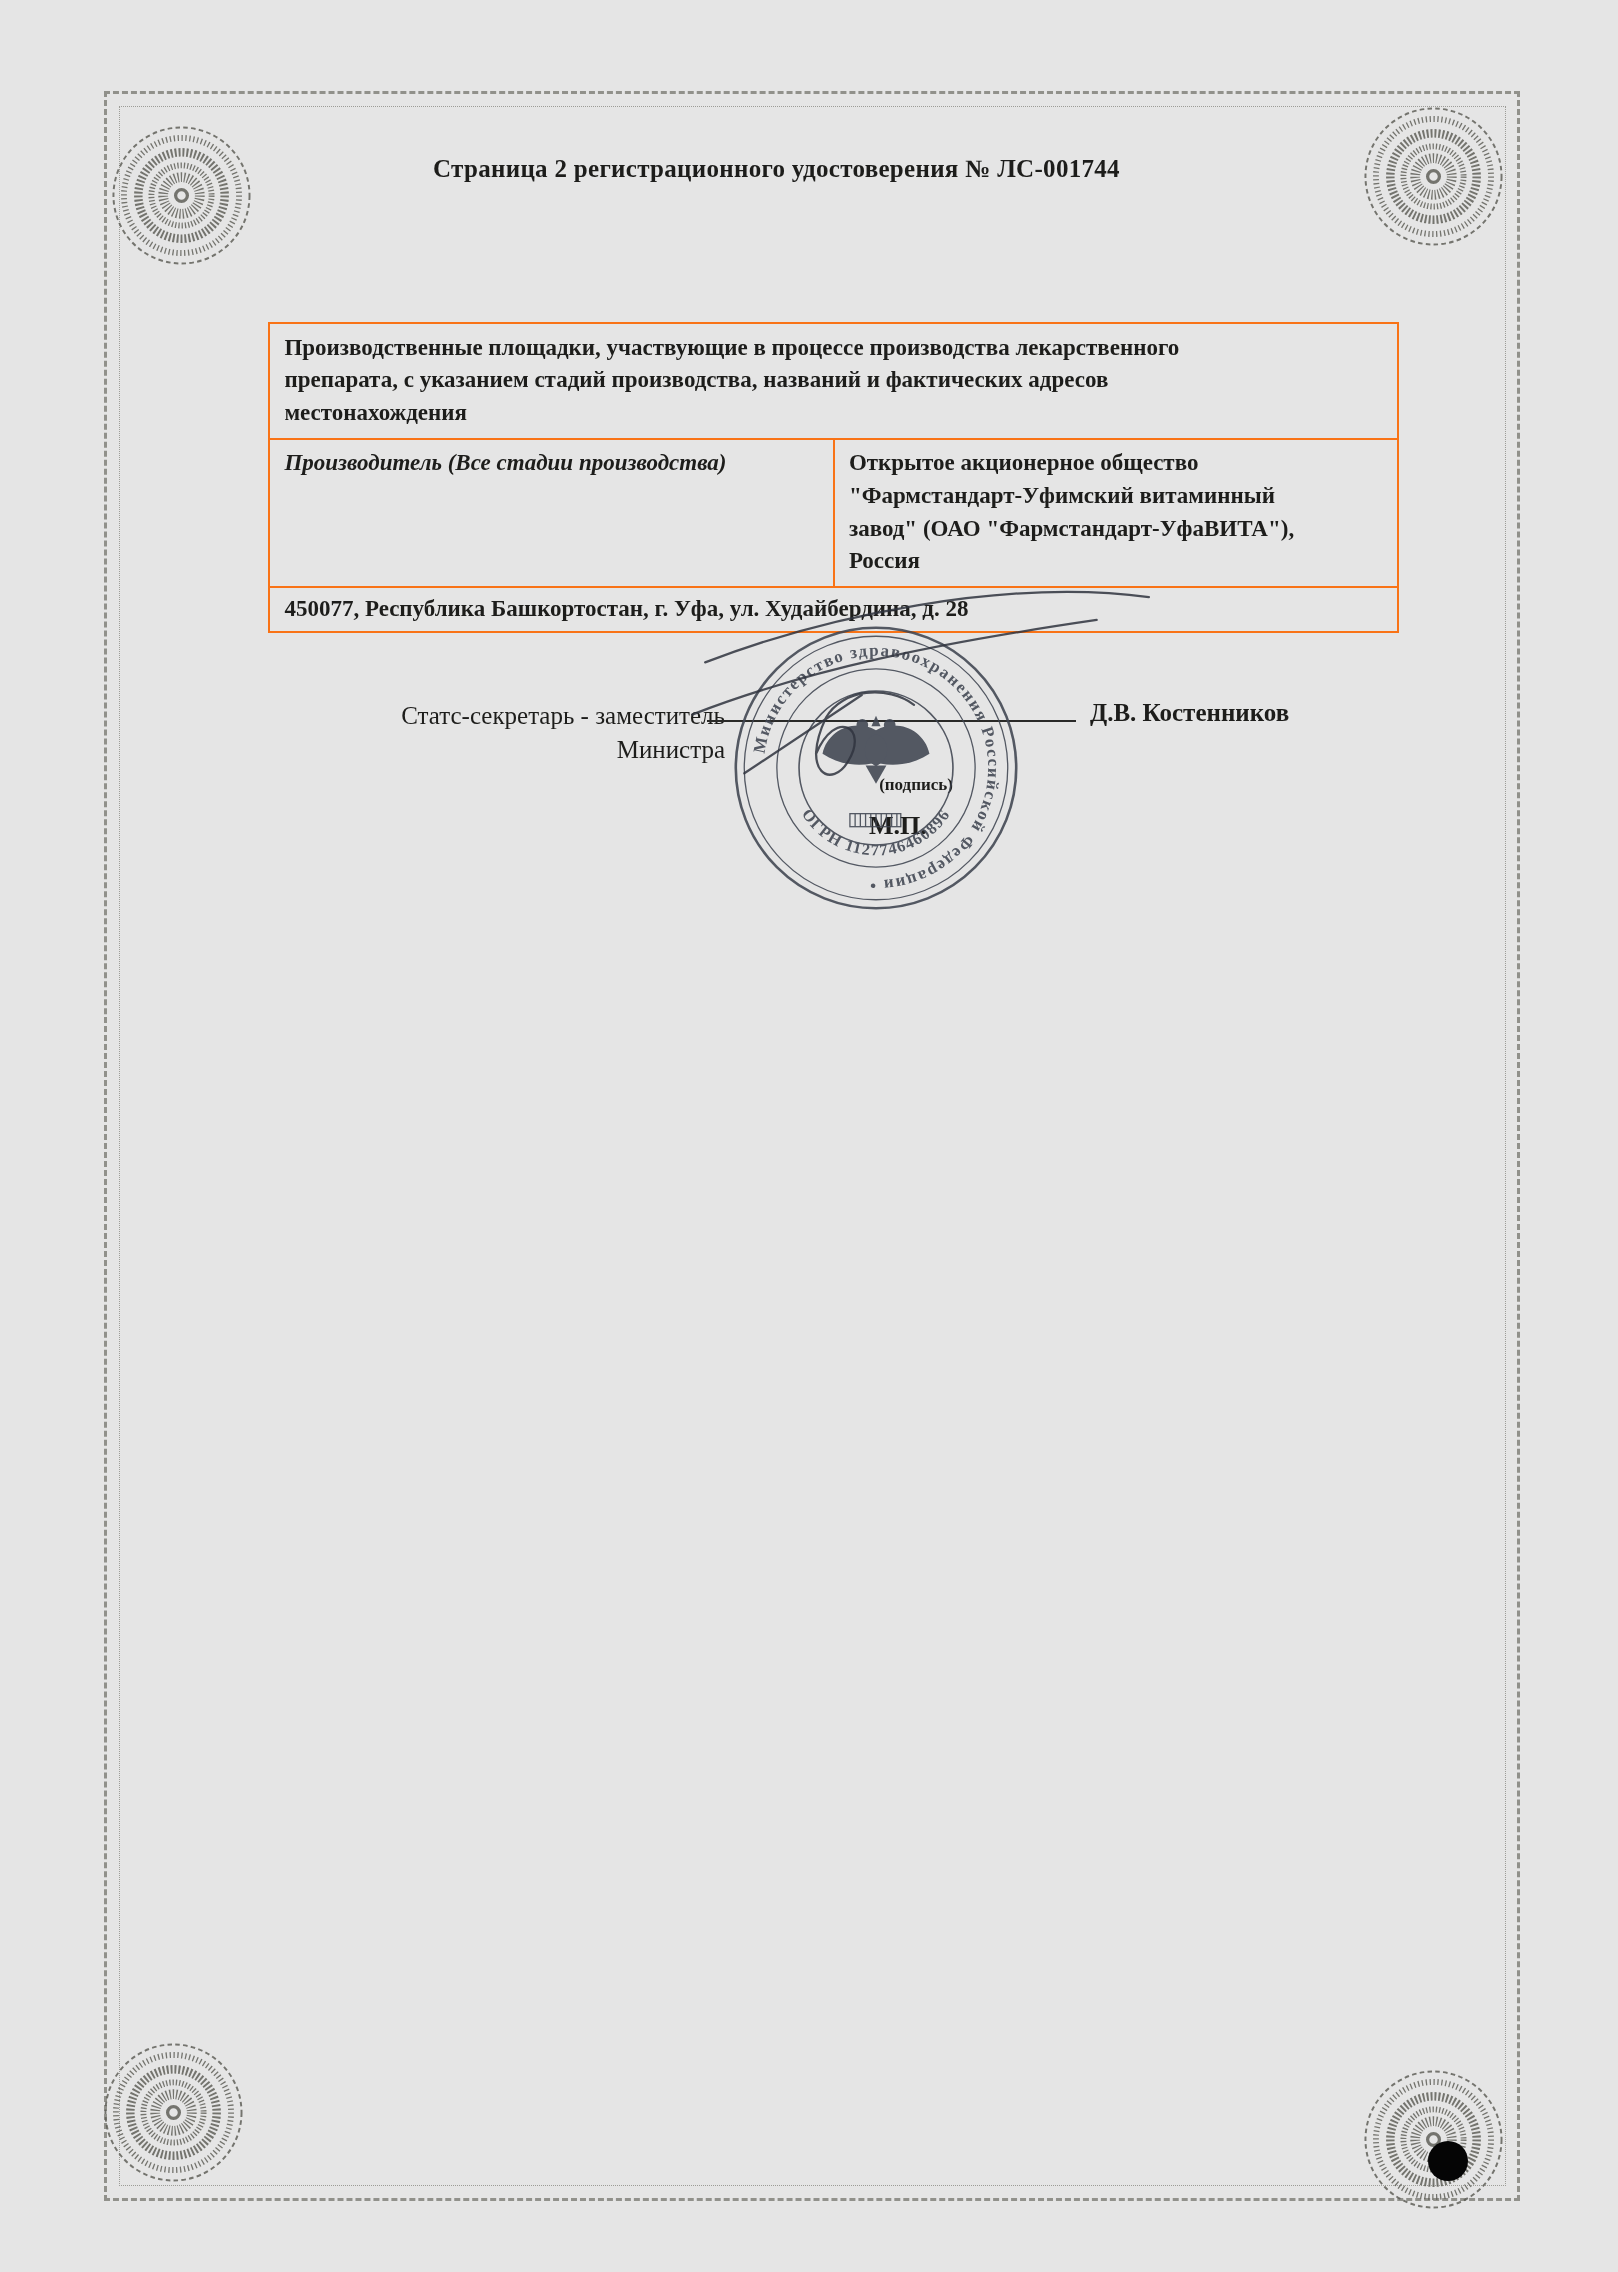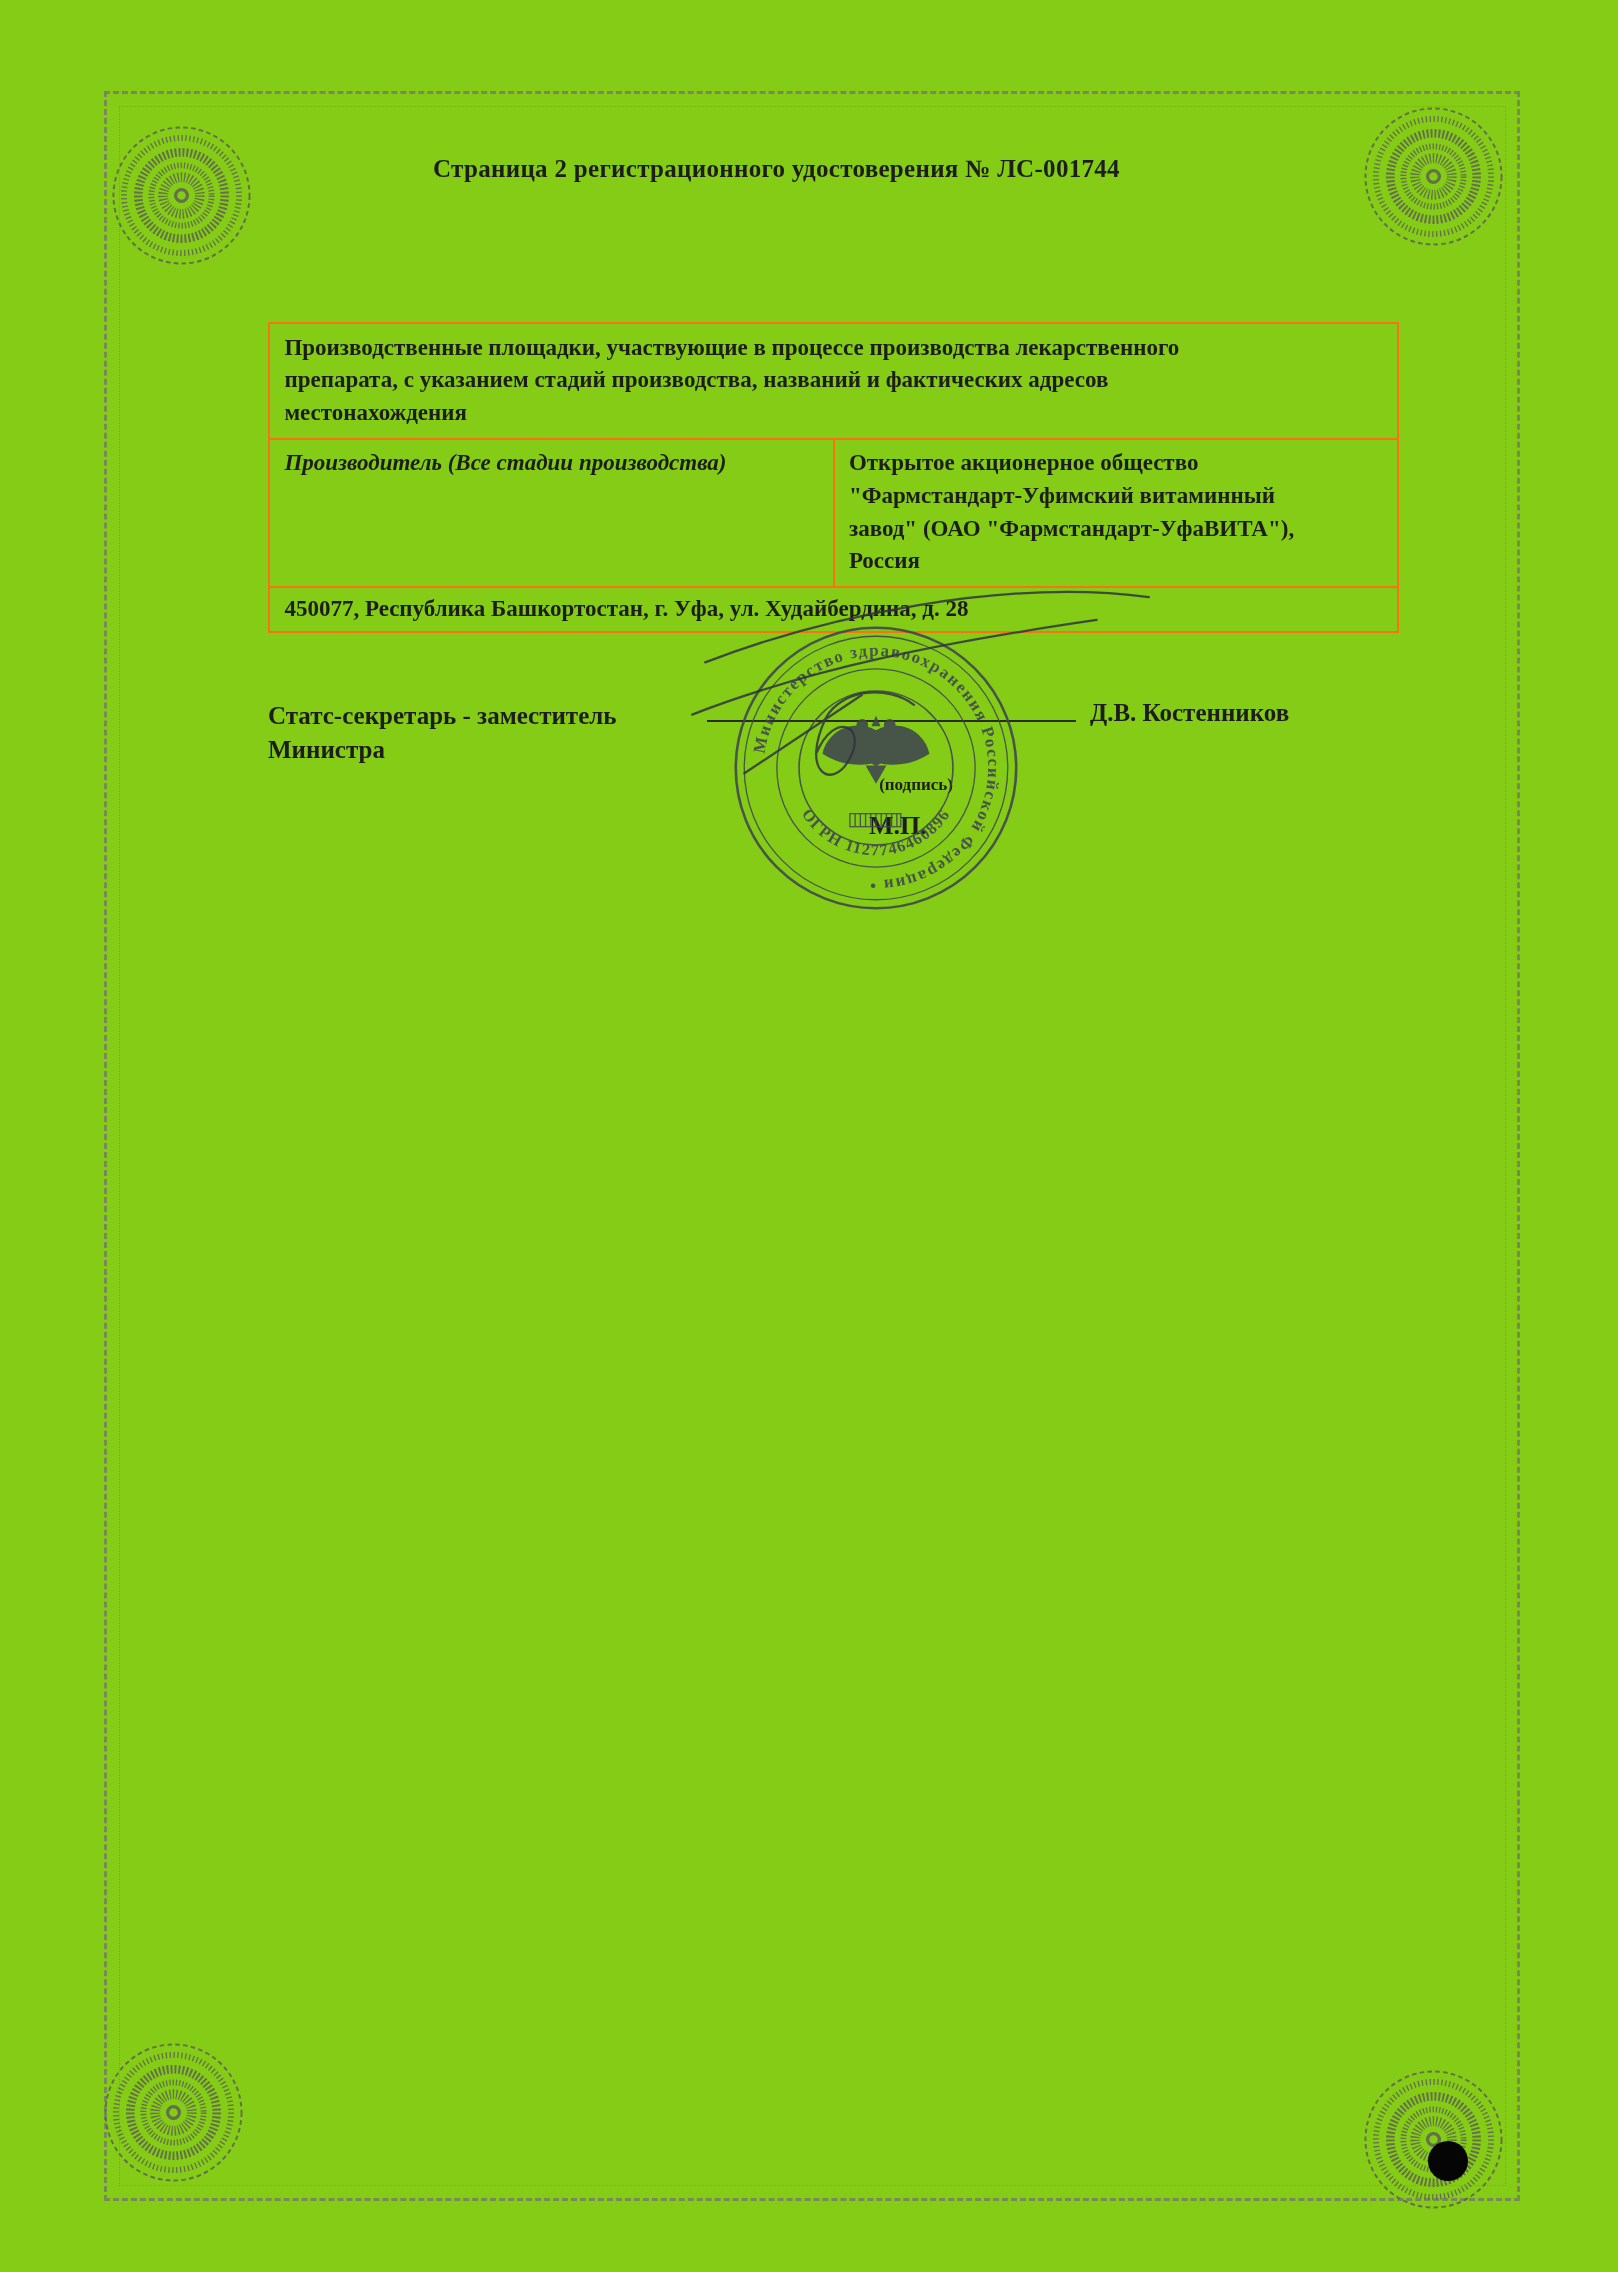--- a/index.html
+++ b/index.html
@@ -1,21 +1,21 @@
 <!DOCTYPE html>
 <html style="font-size:10.4px"><head>
 <meta charset="utf-8">
 <style>
   html, body { margin: 0; padding: 0; }
   body { background: #ffffff; }
   .page {
     position: relative;
     width: 1618px;
     height: 2273px;
-    background: #84cc16;
+    background: #e5e5e5;
     font-family: "Liberation Serif", serif;
     color: #1d1d1b;
     overflow: hidden;
   }
 
   
   .frame-outer {
     position: absolute;
     left: 104px; top: 91px; right: 98px; bottom: 72px;
     border: 3.3px dashed #75756e;
@@ -60,22 +60,23 @@
     line-height: 1.42;
     white-space: pre-line;
   }
   .prod-table td.label-cell { width: 630px; font-style: italic; }
   .prod-table td.address-cell { padding: 5.2px 14.4px; }
 
   
   .sig-title {
     position: absolute;
     left: 268px; top: 699px; width: 457px;
-    font-size: 25px; font-weight: bold; line-height: 1.35;
+    font-size: 25px; font-weight: normal; line-height: 1.35;
     white-space: pre-line;
+    text-align: right;
   }
   .sig-name {
     position: absolute;
     left: 1090px; top: 699px;
     font-size: 25px; font-weight: bold;
   }
   .sig-line {
     position: absolute;
     left: 707px; top: 698px; width: 369px; height: 21.5px;
     border-bottom: 2px solid #2a2a28;

